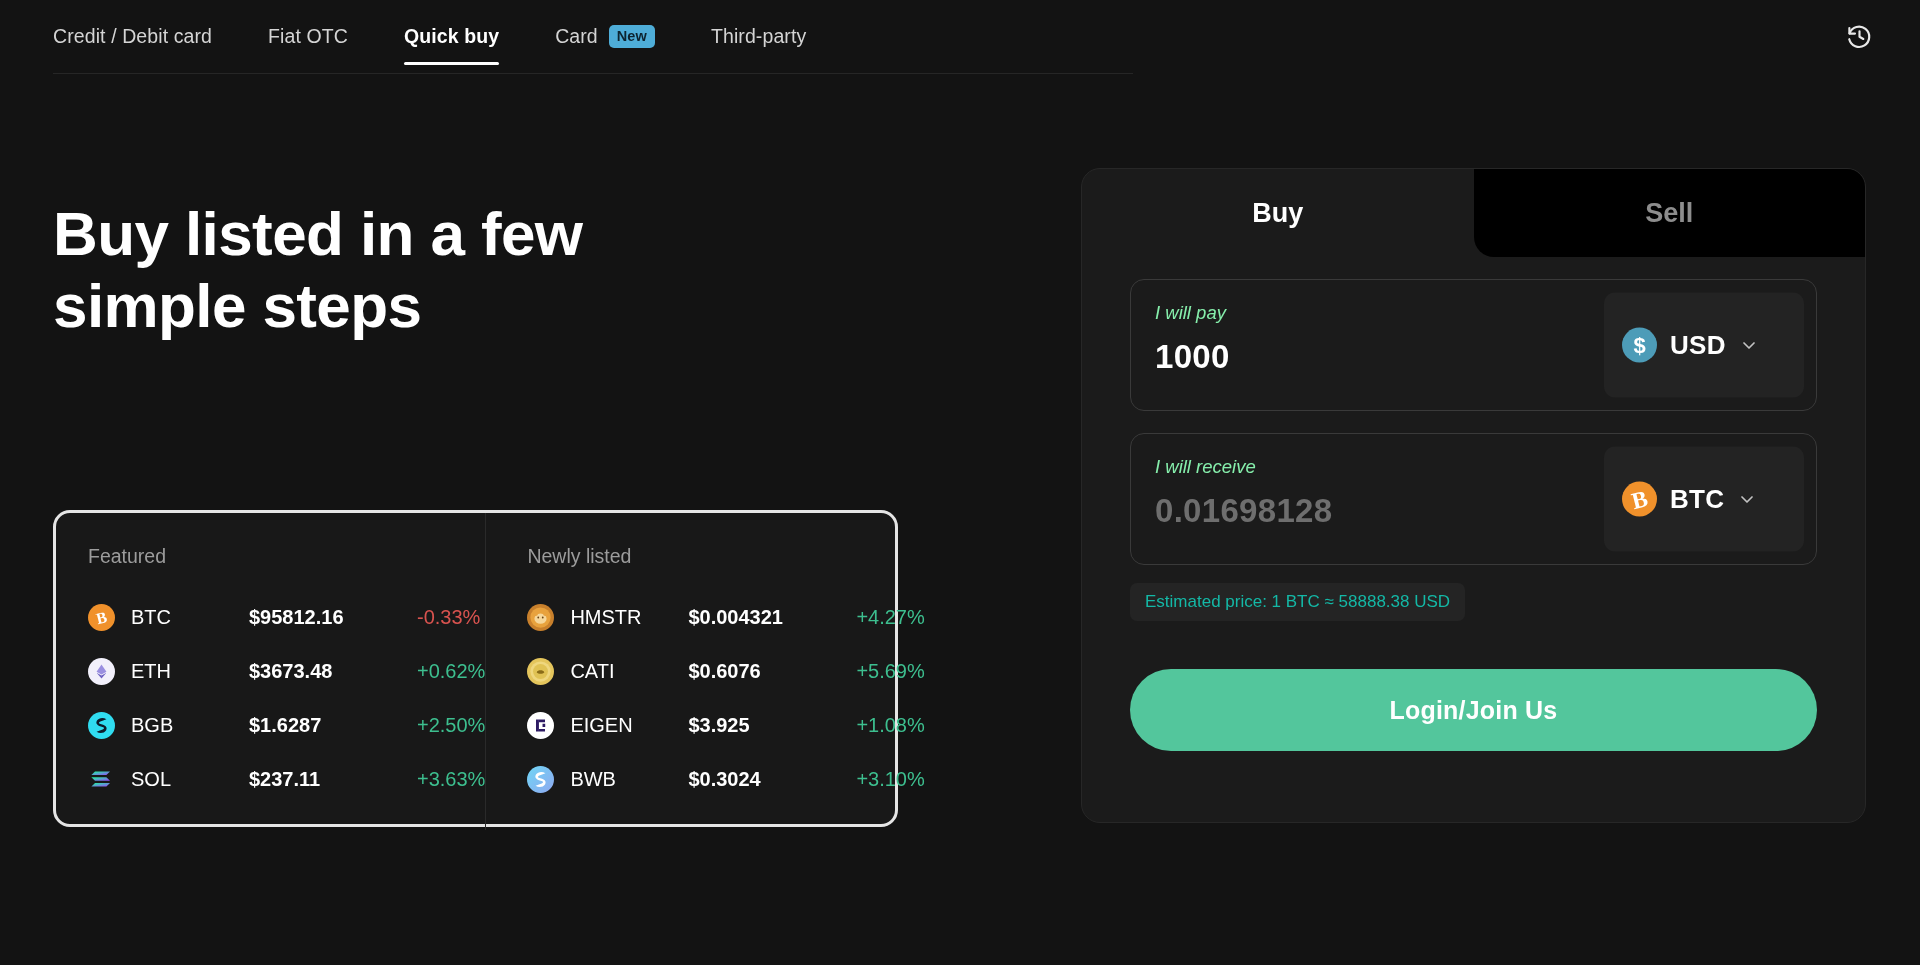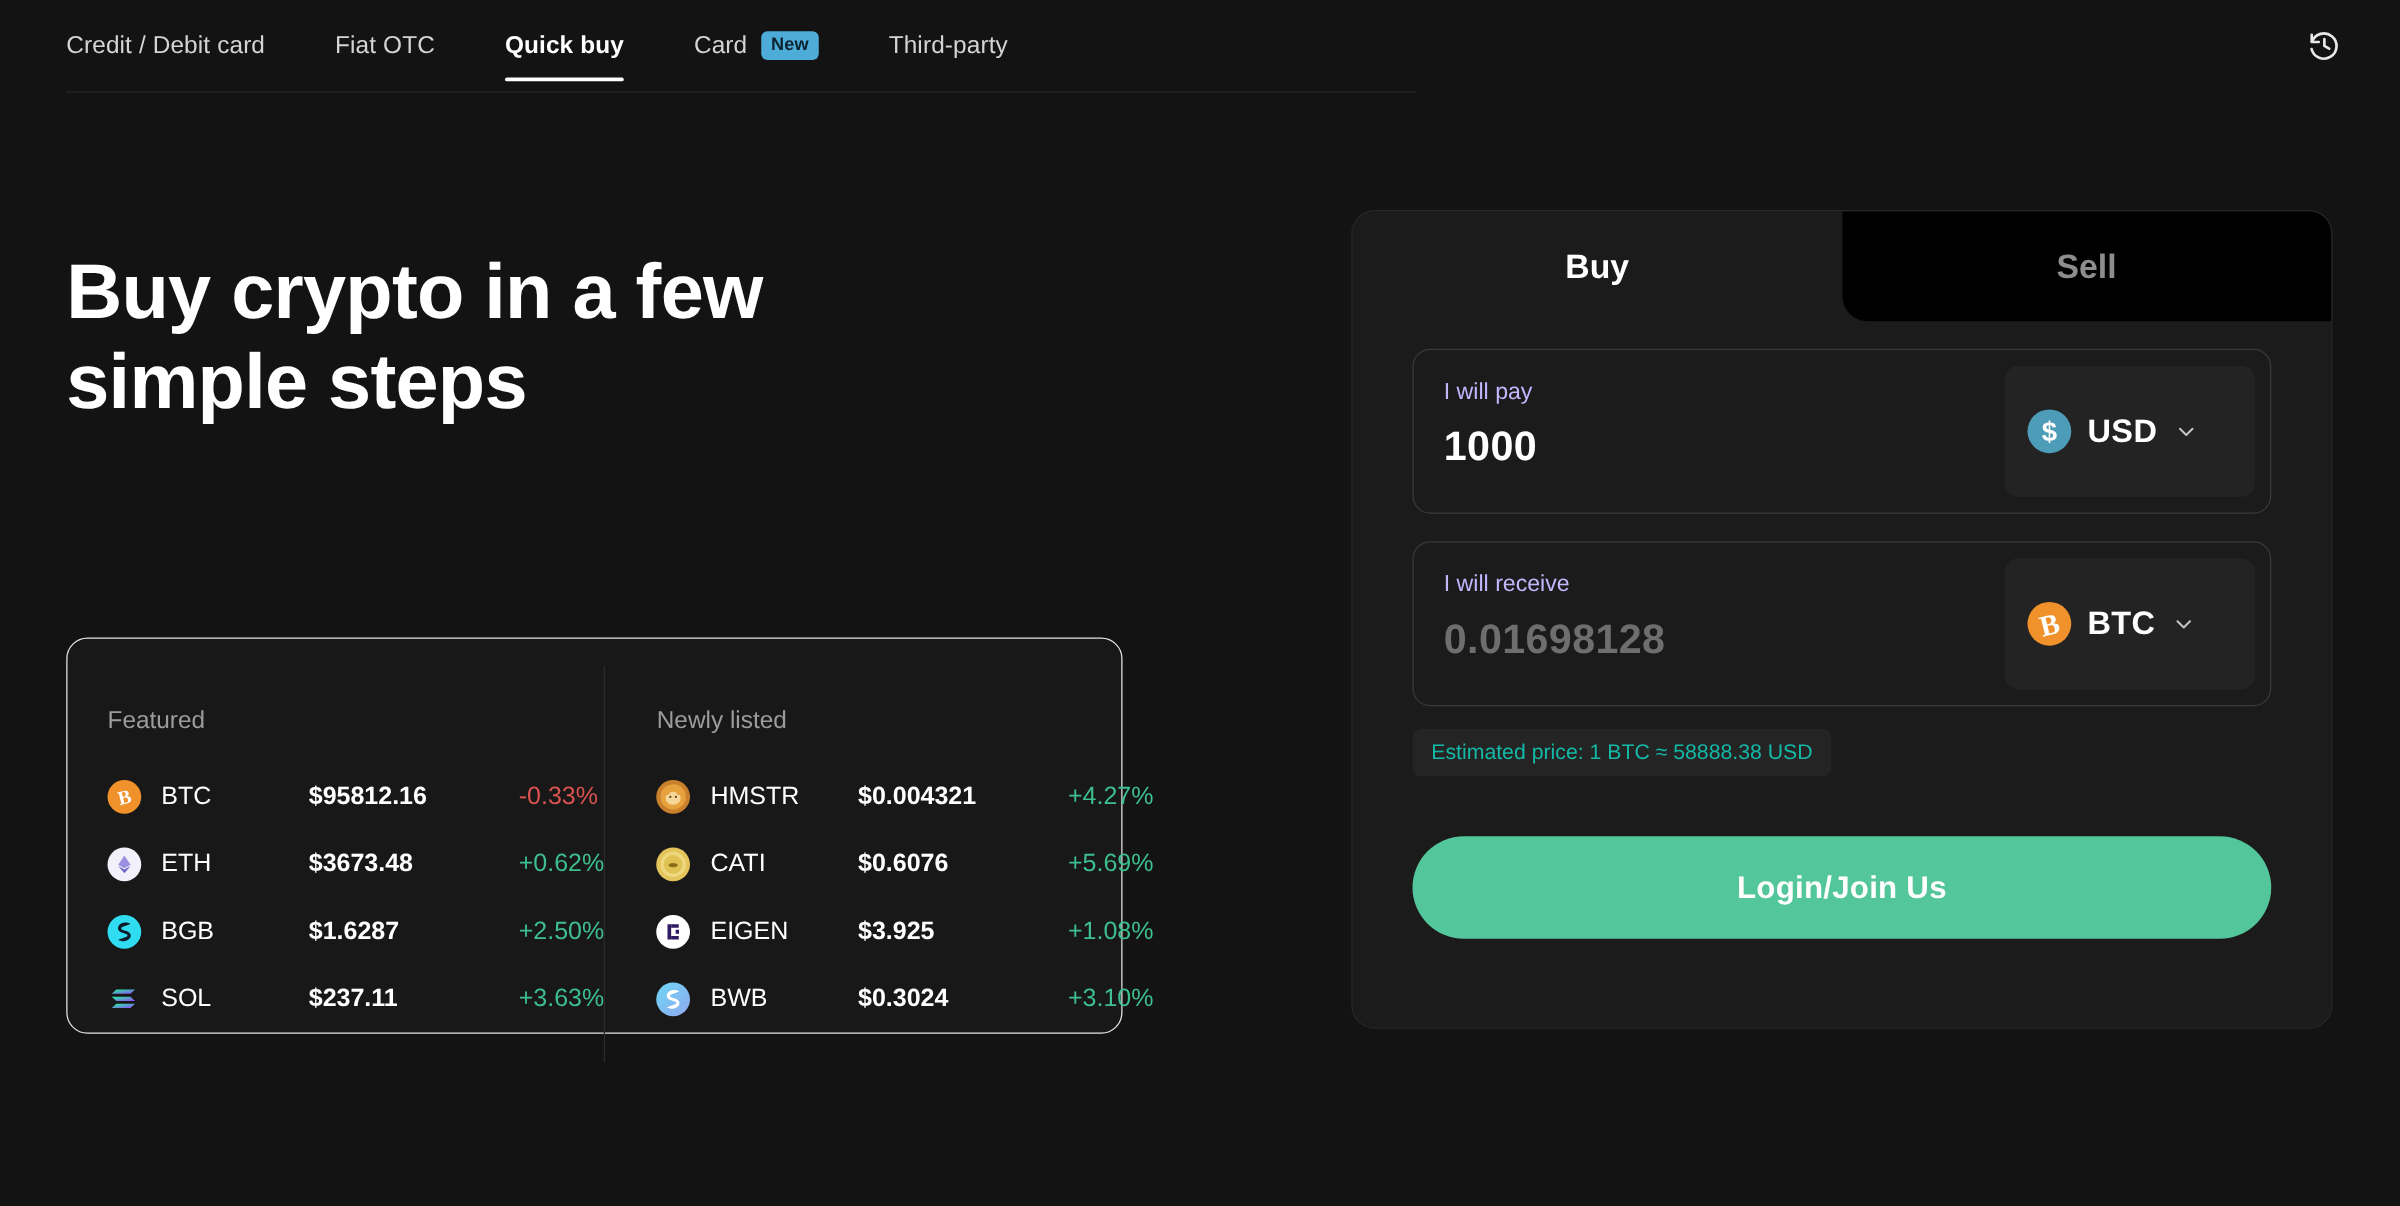--- a/index.html
+++ b/index.html
@@ -109,24 +109,23 @@
   }
 
   
   .market-card {
     position: absolute;
     left: 53px;
     top: 510px;
     width: 845px;
     height: 317px;
     background: #181818;
-    border: 1px solid #e5e5e5;
+    border: 3px solid #e5e5e5;
     border-radius: 17px;
     display: flex;
-    align-items: flex-end;
   }
   .market-col {
     flex: 1;
     padding: 32px 0 0 32px;
     position: relative;
   }
   .market-col + .market-col { padding-left: 42px; }
   .market-col.divided::before {
     content: "";
     position: absolute;
@@ -213,22 +212,23 @@
   .field {
     position: relative;
     margin-top: 22px;
     height: 132px;
     background: #1b1b1b;
     border: 1px solid #3a3a3a;
     border-radius: 14px;
     padding: 22px 24px;
   }
   .field-label {
-    color: #c4b5fd;
+    color: #86efac;
     font-size: 18.5px;
+    font-style: italic;
   }
   .field-value {
     margin-top: 14px;
     font-size: 33px;
     font-weight: 700;
     color: #ffffff;
     letter-spacing: 0.3px;
   }
   .field-value.placeholder { color: #6e6e6e; }
 
@@ -321,21 +321,21 @@
     <div class="history-icon-wrap">
       <svg width="27" height="27" viewBox="0 0 24 24" fill="none" stroke="#e8e8e8" stroke-width="1.9" stroke-linecap="round" stroke-linejoin="round">
         <path d="M3.2 9.2a9 9 0 1 1-.3 5.2"></path>
         <polyline points="3 4.4 3 9.4 8 9.4"></polyline>
         <polyline points="12 7.4 12 12.2 15.4 14.2"></polyline>
       </svg>
     </div>
   </div>
 
   <div class="hero">
-    <h1><span>Buy crypto in a few</span><br><span>simple steps</span></h1>
+    <h1><span>Buy listed in a few</span><br><span>simple steps</span></h1>
   </div>
 
   <div class="market-card">
 
     <div class="market-col">
       <div class="market-title">Featured</div>
 
       <div class="coin-row">
         <span class="coin-icon" style="background:#f0912b">
           <svg width="27" height="27" viewBox="0 0 24 24">

